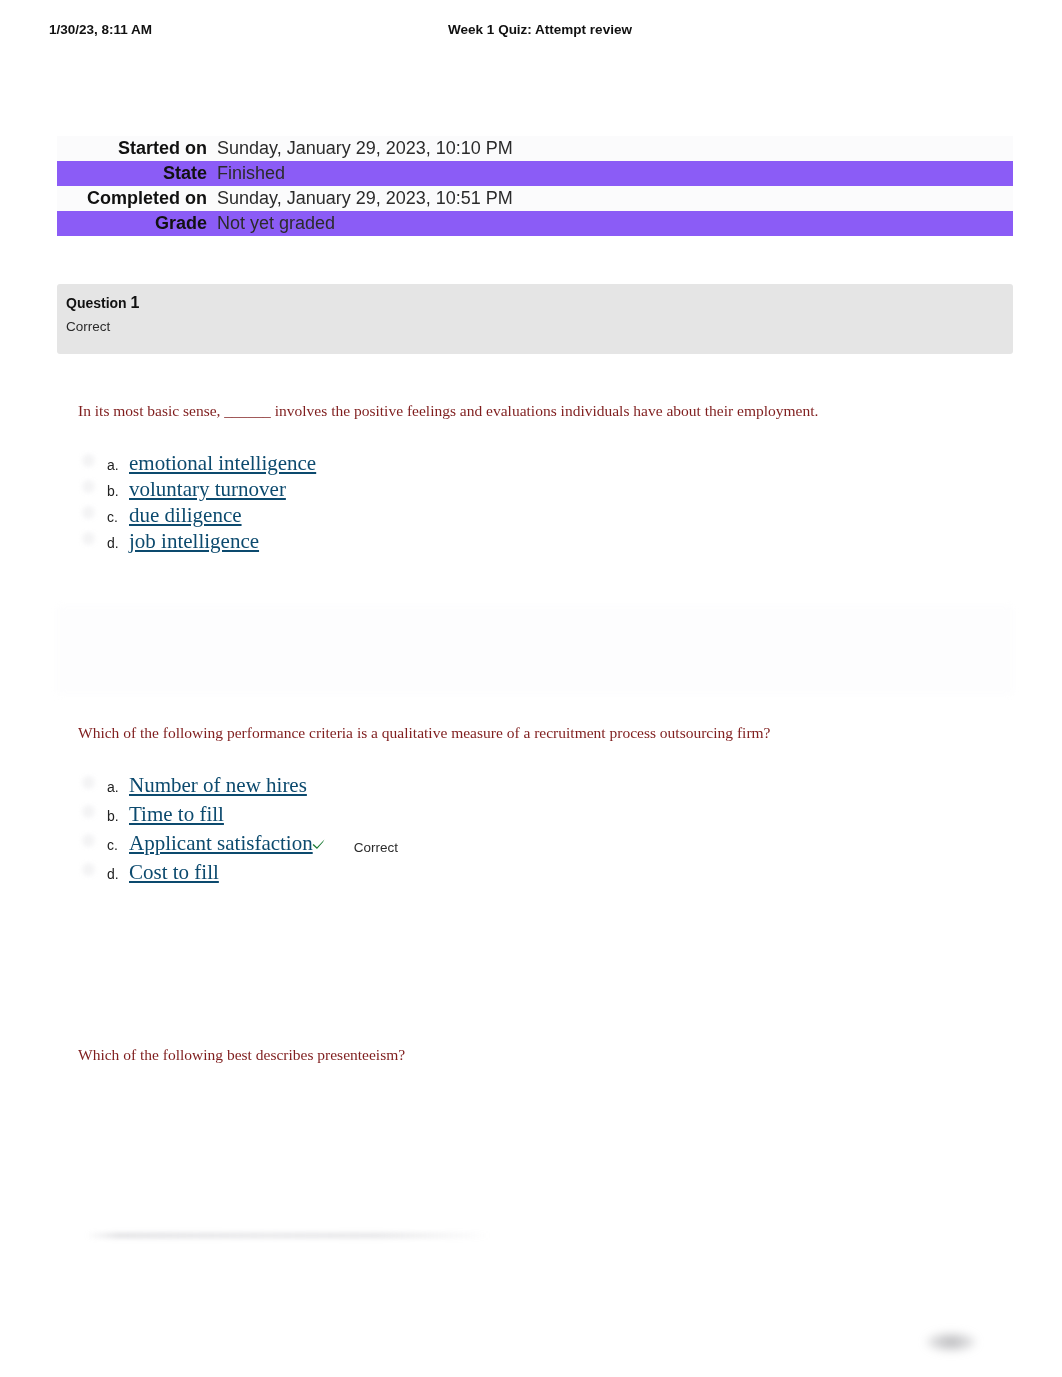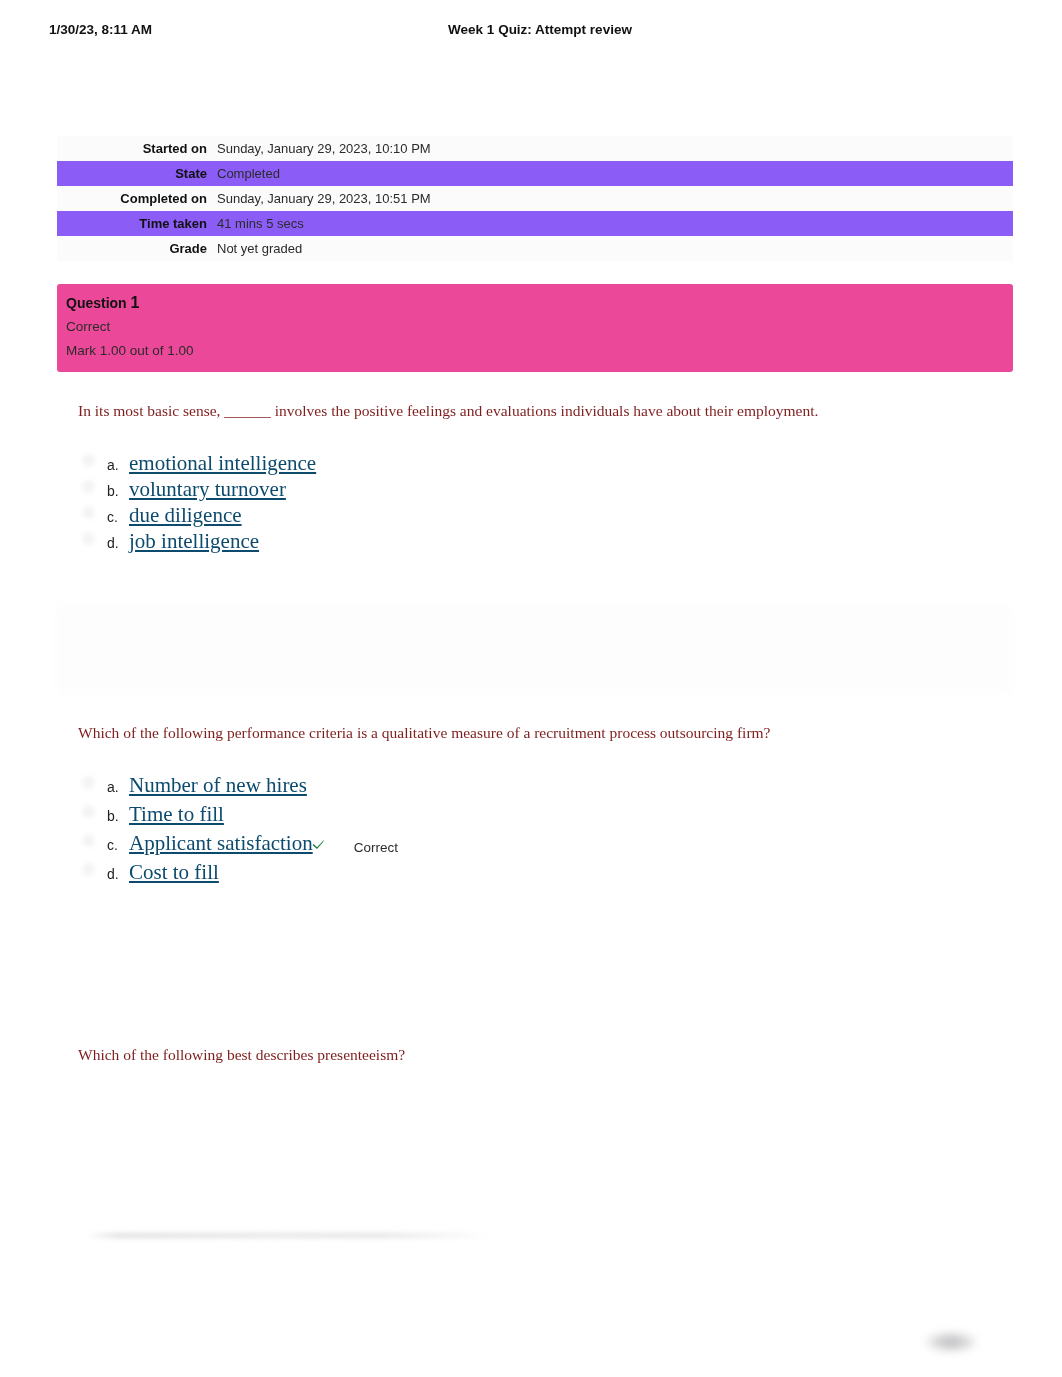--- a/index.html
+++ b/index.html
@@ -60,42 +60,42 @@
   .summary-table tr {
     background: #8b5cf6;
   }
   .summary-table tr:nth-child(odd) {
     background: #fbfbfc;
   }
   .summary-table td {
     padding: 0;
     height: 25px;
     vertical-align: middle;
-    font-size: 13px;
+    font-size: 18px;
   }
   .summary-table td.lbl {
     width: 150px;
     text-align: right;
     font-weight: bold;
     color: #111111;
     padding-right: 10px;
     white-space: nowrap;
   }
   .summary-table td.val {
     color: #2b2b2b;
     padding-left: 0px;
     white-space: nowrap;
   }
 
   
   .q-info-card {
     position: absolute;
     width: 956px;
     left: 57px;
-    background: #ec4899;
+    background: #e5e5e5;
     border-radius: 3px;
     padding: 10px 0 12px 9px;
     box-sizing: border-box;
   }
   .q-info-card .q-num {
     font-size: 14px;
     font-weight: bold;
     color: #111111;
     line-height: 18px;
     margin-bottom: 6px;
@@ -230,45 +230,40 @@
 
 <div class="summary-card">
   <table class="summary-table">
     <tbody>
       <tr>
         <td class="lbl">Started on</td>
         <td class="val">Sunday, January 29, 2023, 10:10 PM</td>
       </tr>
       <tr>
         <td class="lbl">State</td>
-        <td class="val">Completed</td>
+        <td class="val">Finished</td>
       </tr>
       <tr>
         <td class="lbl">Completed on</td>
         <td class="val">Sunday, January 29, 2023, 10:51 PM</td>
-      </tr>
-      <tr>
-        <td class="lbl">Time taken</td>
-        <td class="val">41 mins 5 secs</td>
       </tr>
       <tr>
         <td class="lbl">Grade</td>
         <td class="val">Not yet graded</td>
       </tr>
     </tbody>
   </table>
 </div>
 
 <div class="q-info-card" style="top:284px;">
   <div class="q-num">
     <span>Question</span>
     <span class="num">1</span>
   </div>
   <div class="q-state">Correct</div>
-  <div class="q-mark">Mark 1.00 out of 1.00</div>
 </div>
 
 <div class="q-body" style="top:401px;">
   <div class="q-stem">In its most basic sense, ______ involves the positive feelings and evaluations individuals have about their employment.</div>
   <div class="q-options">
 
     <div class="q-opt">
       <span class="radio-ghost"></span>
       <span class="opt-letter">a.</span>
       <span class="opt-text">emotional intelligence</span>

